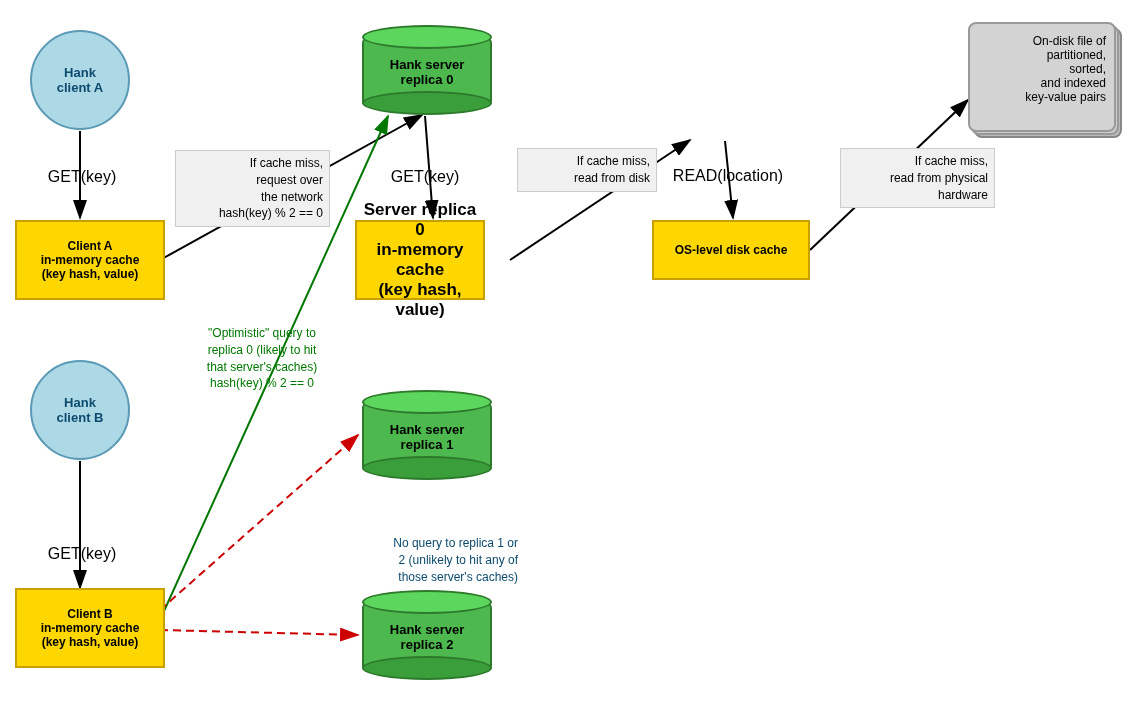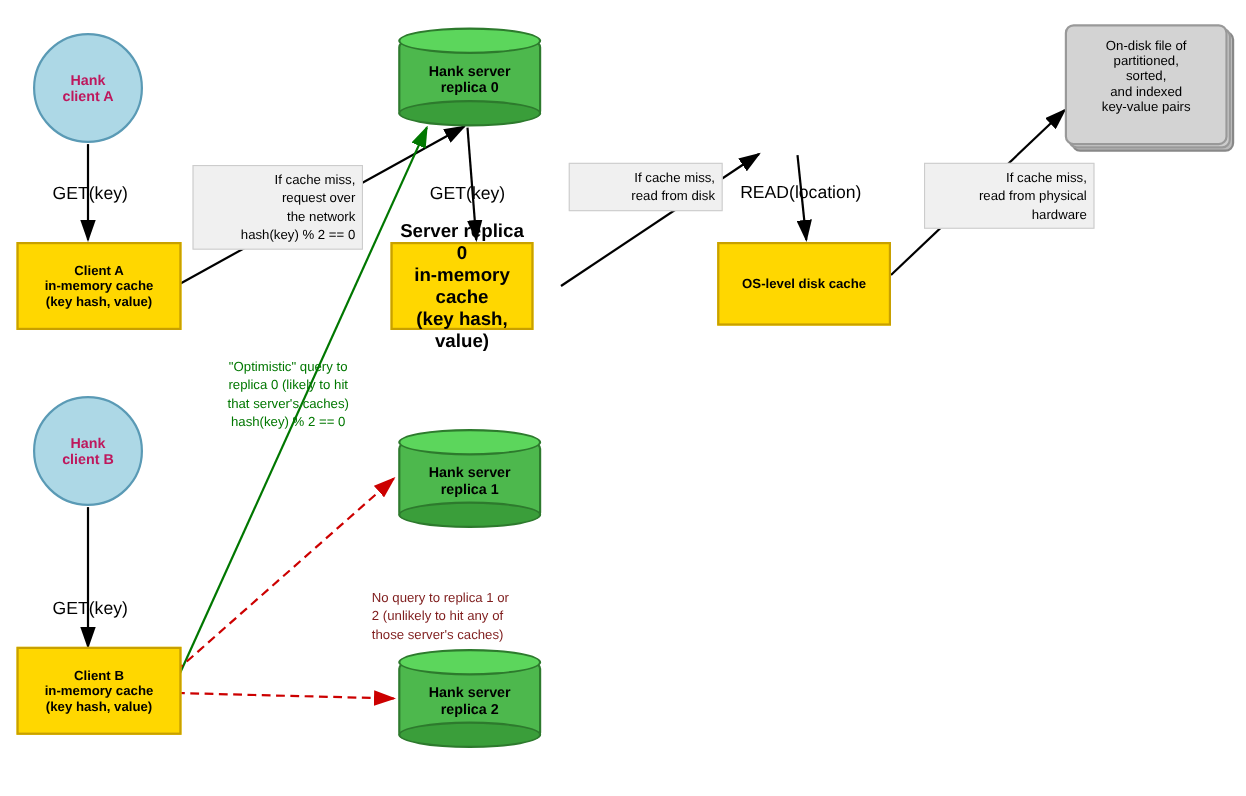--- a/index.html
+++ b/index.html
@@ -21,21 +21,21 @@
     .circle-node {
       position: absolute;
       background: #add8e6;
       border: 2px solid #5a9ab5;
       border-radius: 50%;
       display: flex;
       align-items: center;
       justify-content: center;
       text-align: center;
       font-weight: bold;
-      color: #be185d;
+      color: #0c4a6e;
     }
     
     .yellow-rect {
       position: absolute;
       background: #ffd700;
       border: 2px solid #c8a000;
       display: flex;
       align-items: center;
       justify-content: center;
       text-align: center;
@@ -69,22 +69,22 @@
     }
     .text-label-green {
       position: absolute;
       font-size: 12px;
       color: #007700;
       text-align: center;
     }
     .text-label-red {
       position: absolute;
       font-size: 12px;
-      color: #7f1d1d;
-      text-align: left;
+      color: #0c4a6e;
+      text-align: right;
     }
   </style>
 </head>
 <body>
 
 <div class="diagram">
 
   <svg class="arrows-svg">
     <defs>
       <marker id="arrowhead-black" markerWidth="10" markerHeight="7" refX="9" refY="3.5" orient="auto">
@@ -163,30 +163,30 @@
     </div>
     <div style="position:absolute; top:0; left:0; width:130px; height:24px; background:#5cd65c; border:2px solid #2d7a2d; border-radius:50%; z-index:2;"></div>
     <div style="position:absolute; top:66px; left:0; width:130px; height:24px; background:#3a9e3a; border:2px solid #2d7a2d; border-radius:50%; z-index:2;"></div>
   </div>
 
   <div class="yellow-rect" style="left:355px; top:220px; width:130px; height:80px; font-size:17px;">
     <span>Server replica 0<br>in-memory cache<br>(key hash, value)</span>
   </div>
 
 
-  <div class="yellow-rect" style="left:652px; top:220px; width:158px; height:76px; font-size:12px;">
+  <div class="yellow-rect" style="left:652px; top:220px; width:158px; height:60px; font-size:12px;">
     <span>OS-level disk cache</span>
   </div>
 
   <div style="position:absolute; left:968px; top:22px; width:148px; min-height:110px; z-index:5;">
 
     <div style="position:absolute; top:6px; left:6px; width:148px; min-height:110px; background:#bbb; border:2px solid #888; border-radius:8px;"></div>
     <div style="position:absolute; top:3px; left:3px; width:148px; min-height:110px; background:#ccc; border:2px solid #999; border-radius:8px;"></div>
 
-    <div style="position:absolute; top:0; left:0; width:148px; min-height:110px; background:#d3d3d3; border:2px solid #999; border-radius:8px; padding:10px 8px; text-align:center; font-size:12px;">
+    <div style="position:absolute; top:0; left:0; width:148px; min-height:110px; background:#d3d3d3; border:2px solid #999; border-radius:8px; padding:10px 8px; text-align:right; font-size:12px;">
       <span>On-disk file of<br>partitioned,<br>sorted,<br>and indexed<br>key-value pairs</span>
     </div>
   </div>
 
   <div class="text-label" style="left:47px; top:168px; width:70px;">
     <span>GET(key)</span>
   </div>
 
   <div class="text-label" style="left:47px; top:545px; width:70px;">
     <span>GET(key)</span>

